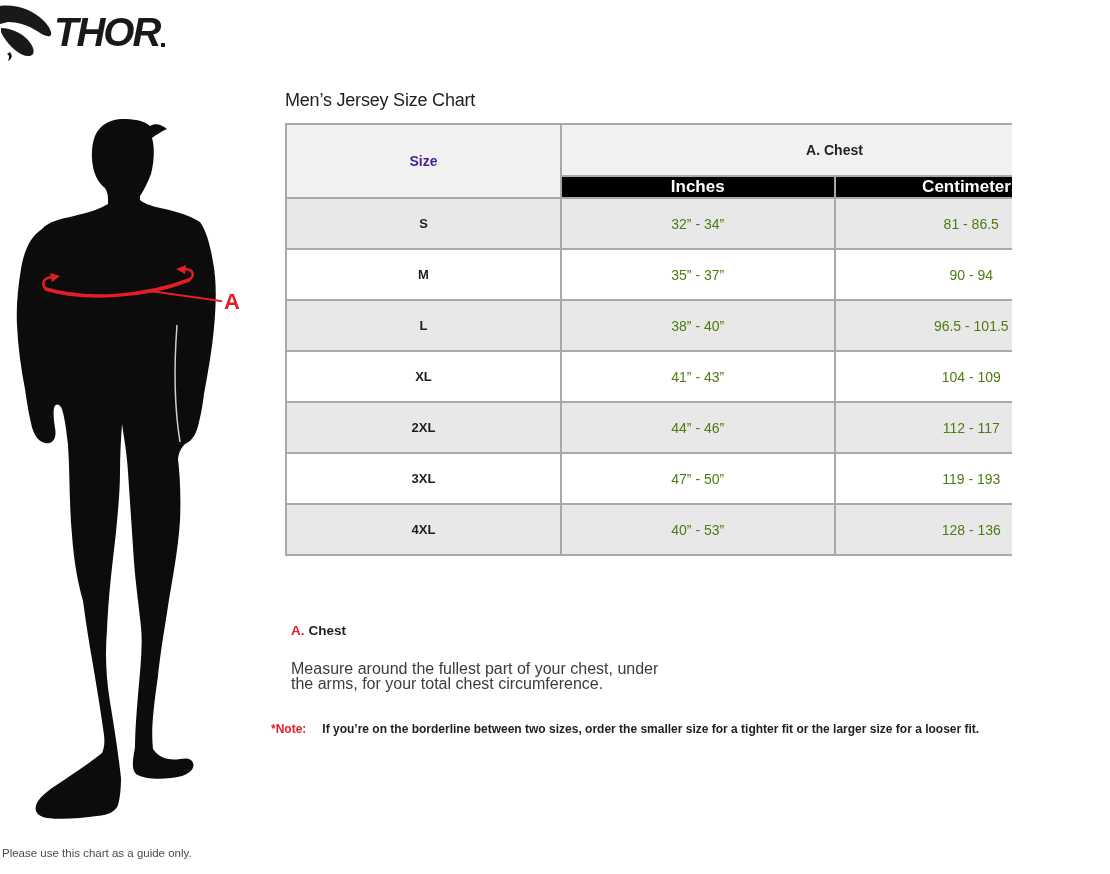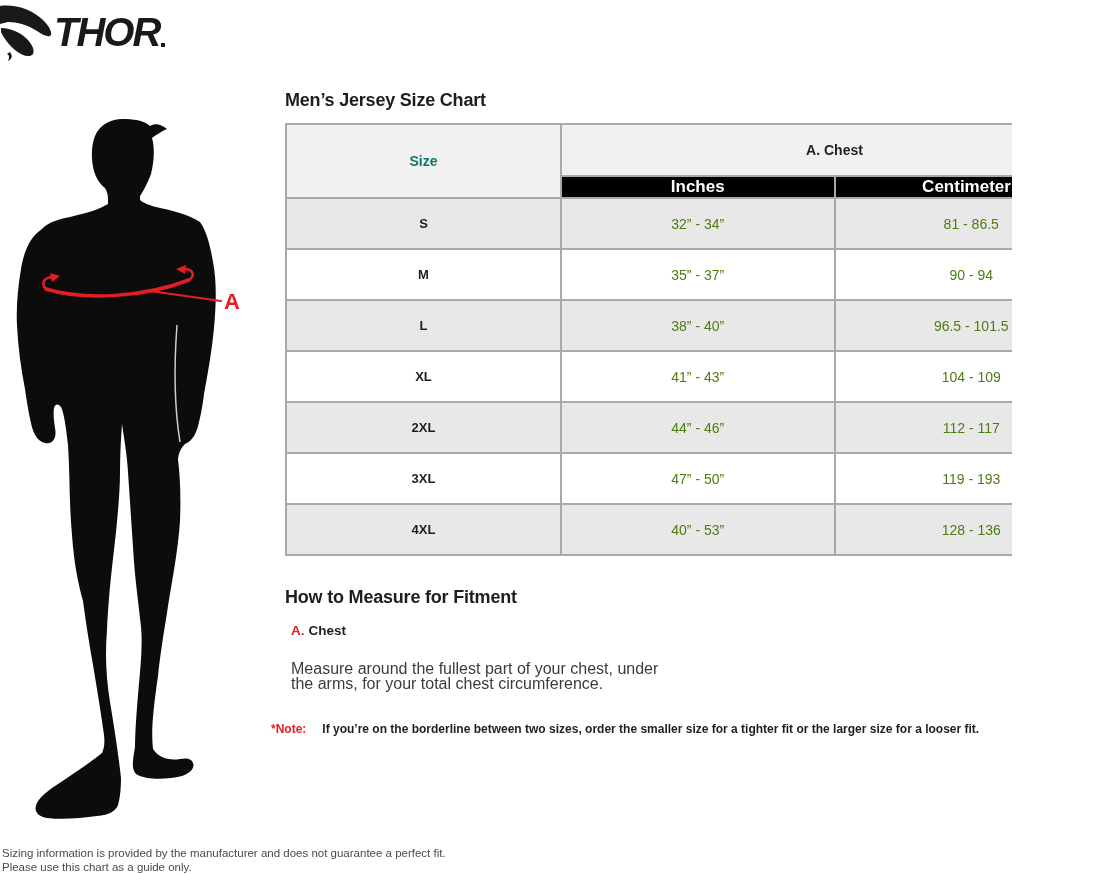--- a/index.html
+++ b/index.html
@@ -11,33 +11,33 @@
 
   
   .logo { position:absolute; left:0; top:3px; width:185px; height:58px; }
 
   
   .figure { position:absolute; left:0; top:110px; width:260px; height:712px; }
 
   
   .chart-title {
     position:absolute; left:285px; top:90px;
-    font-size:18px; font-weight:bold; color:#1e1e1e; letter-spacing:-0.2px;
+    font-size:18px; font-weight:normal; color:#1e1e1e; letter-spacing:-0.2px;
   }
 
   
   table.size-table {
     position:absolute; left:285px; top:123px; width:824px;
     border-collapse:collapse; table-layout:fixed;
   }
   table.size-table th, table.size-table td {
     border:2px solid #a9a9a9; text-align:center; vertical-align:middle;
   }
   th.size-head {
-    width:275px; background:#f1f1f1; font-size:14px; font-weight:bold; color:#0f766e;
+    width:275px; background:#f1f1f1; font-size:14px; font-weight:bold; color:#4c1d95;
   }
   th.group-head {
     background:#f1f1f1; height:52px; font-size:14px; font-weight:bold; color:#222;
   }
   tr.sub-row th {
     background:#000000; color:#ffffff; height:20px;
     font-size:17px; font-weight:bold;
   }
   tbody tr { height:51px; }
   tbody tr:nth-child(odd)  td { background:#e8e8e8; }
@@ -163,30 +163,28 @@
         <td class="val-col">119 - 193</td>
       </tr>
       <tr>
         <td class="size-col">4XL</td>
         <td class="val-col">40” - 53”</td>
         <td class="val-col">128 - 136</td>
       </tr>
     </tbody>
   </table>
 
-  <div class="measure-heading">How to Measure for Fitment</div>
   <div class="measure-item">
     <div class="item-title">
       <span class="key">A.</span><span>Chest</span>
     </div>
     <div class="item-desc">Measure around the fullest part of your chest, under the arms, for your total chest circumference.</div>
   </div>
 
   <div class="note">
     <span class="note-label">*Note:</span><span class="note-text">If you’re on the borderline between two sizes, order the smaller size for a tighter fit or the larger size for a looser fit.</span>
   </div>
 
   <div class="footer">
-    <div>Sizing information is provided by the manufacturer and does not guarantee a perfect fit.</div>
     <div>Please use this chart as a guide only.</div>
   </div>
 
 </div>
 
 </body></html>

